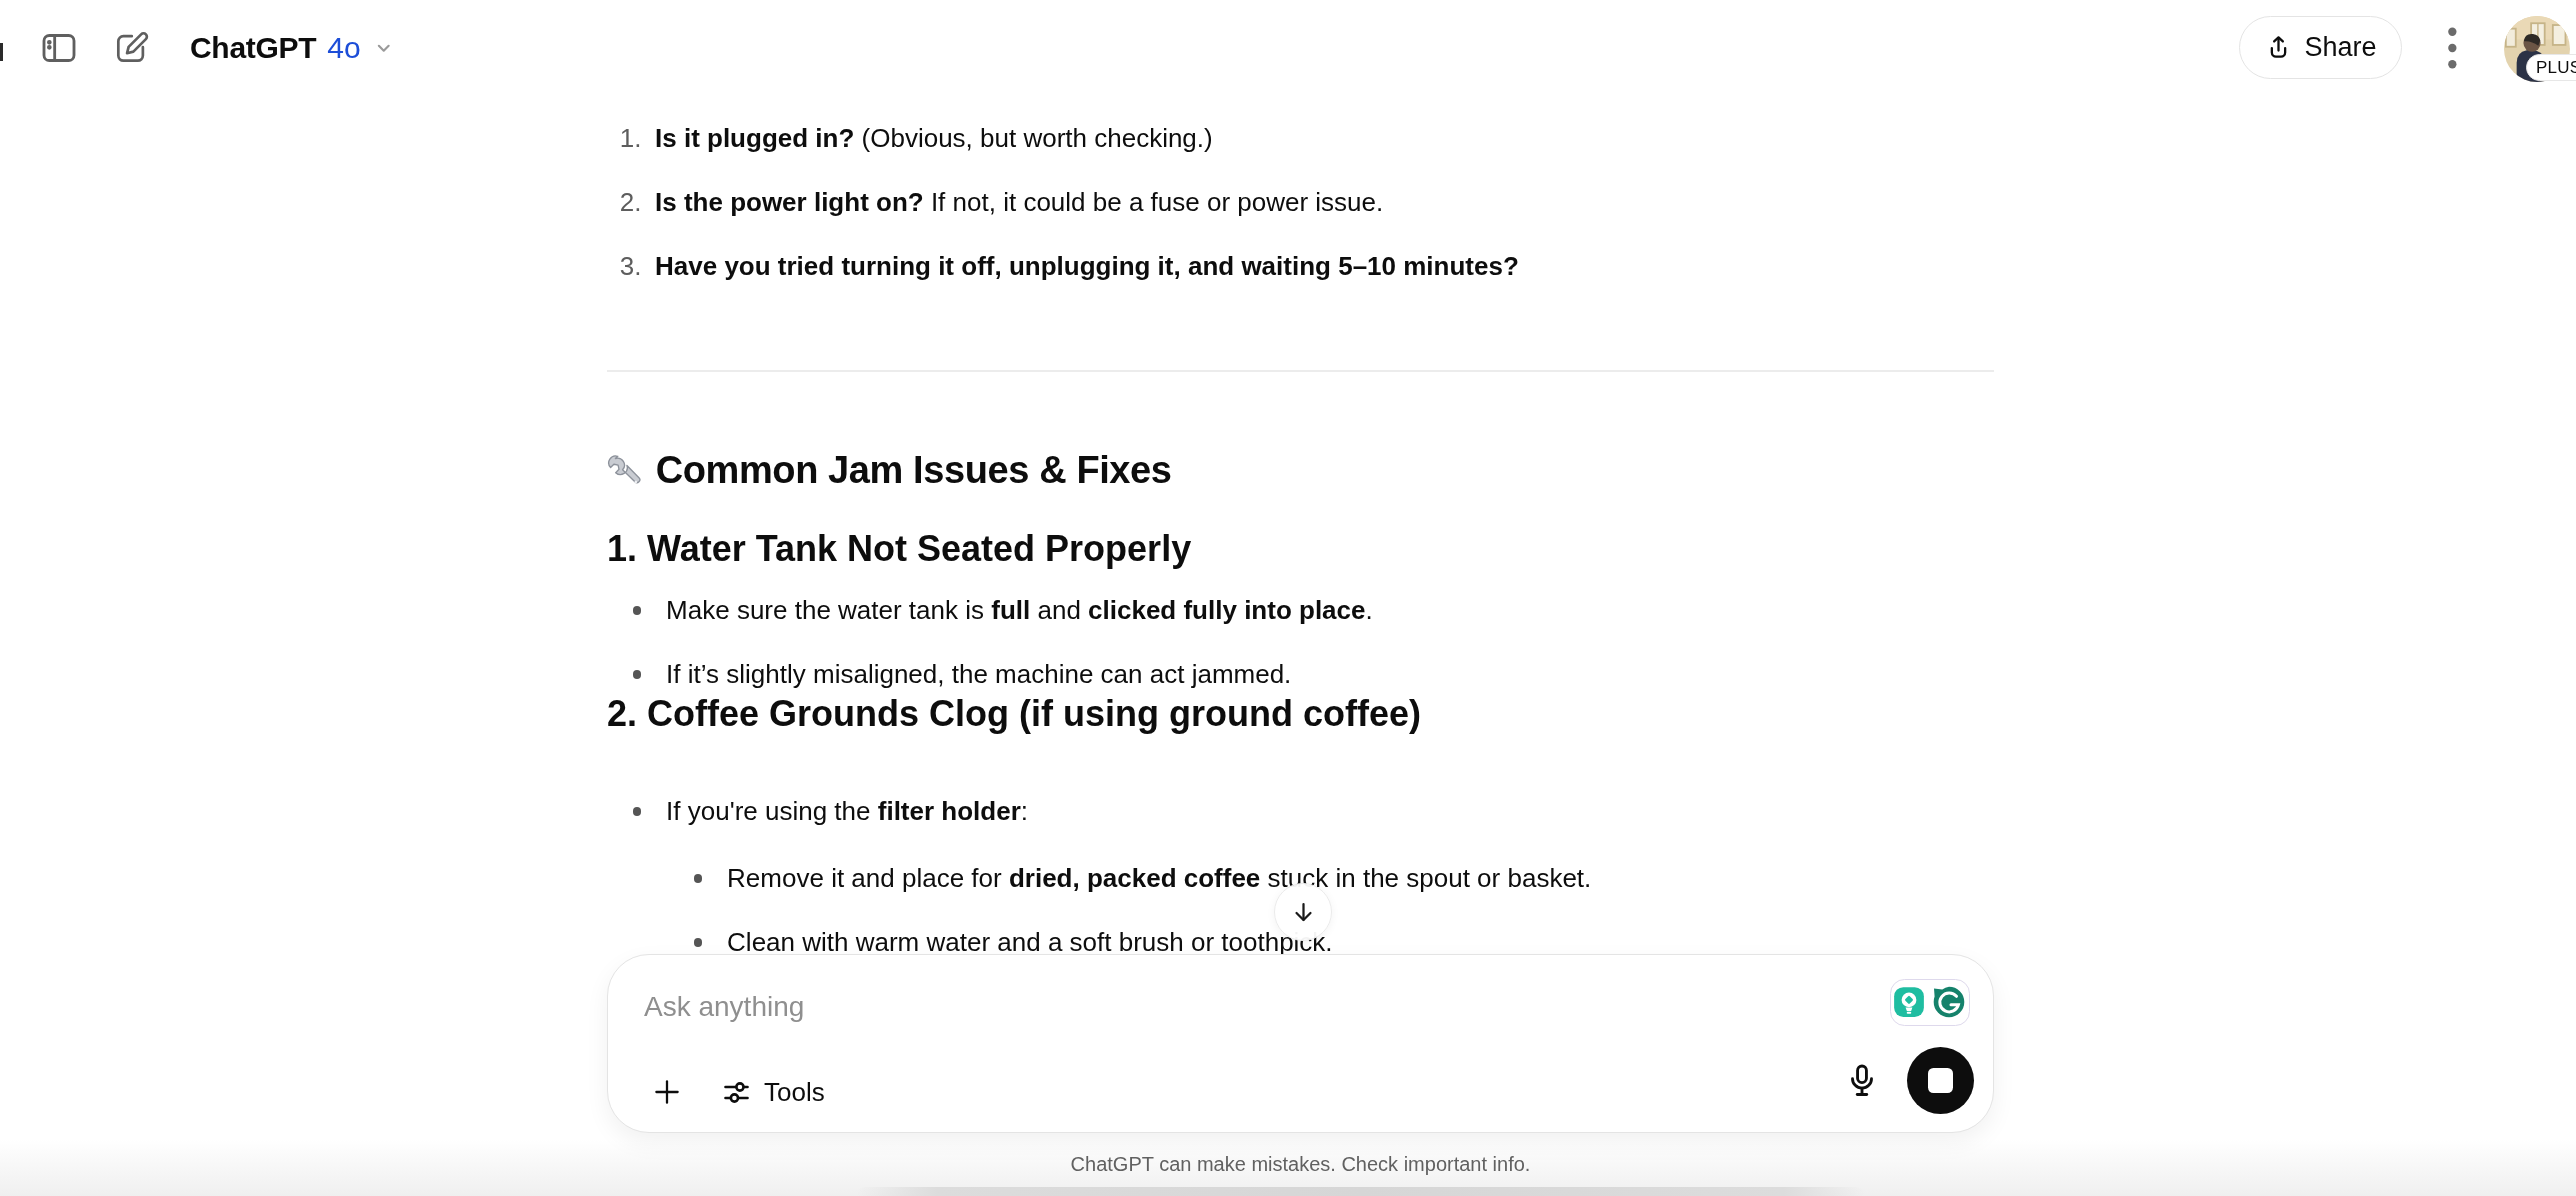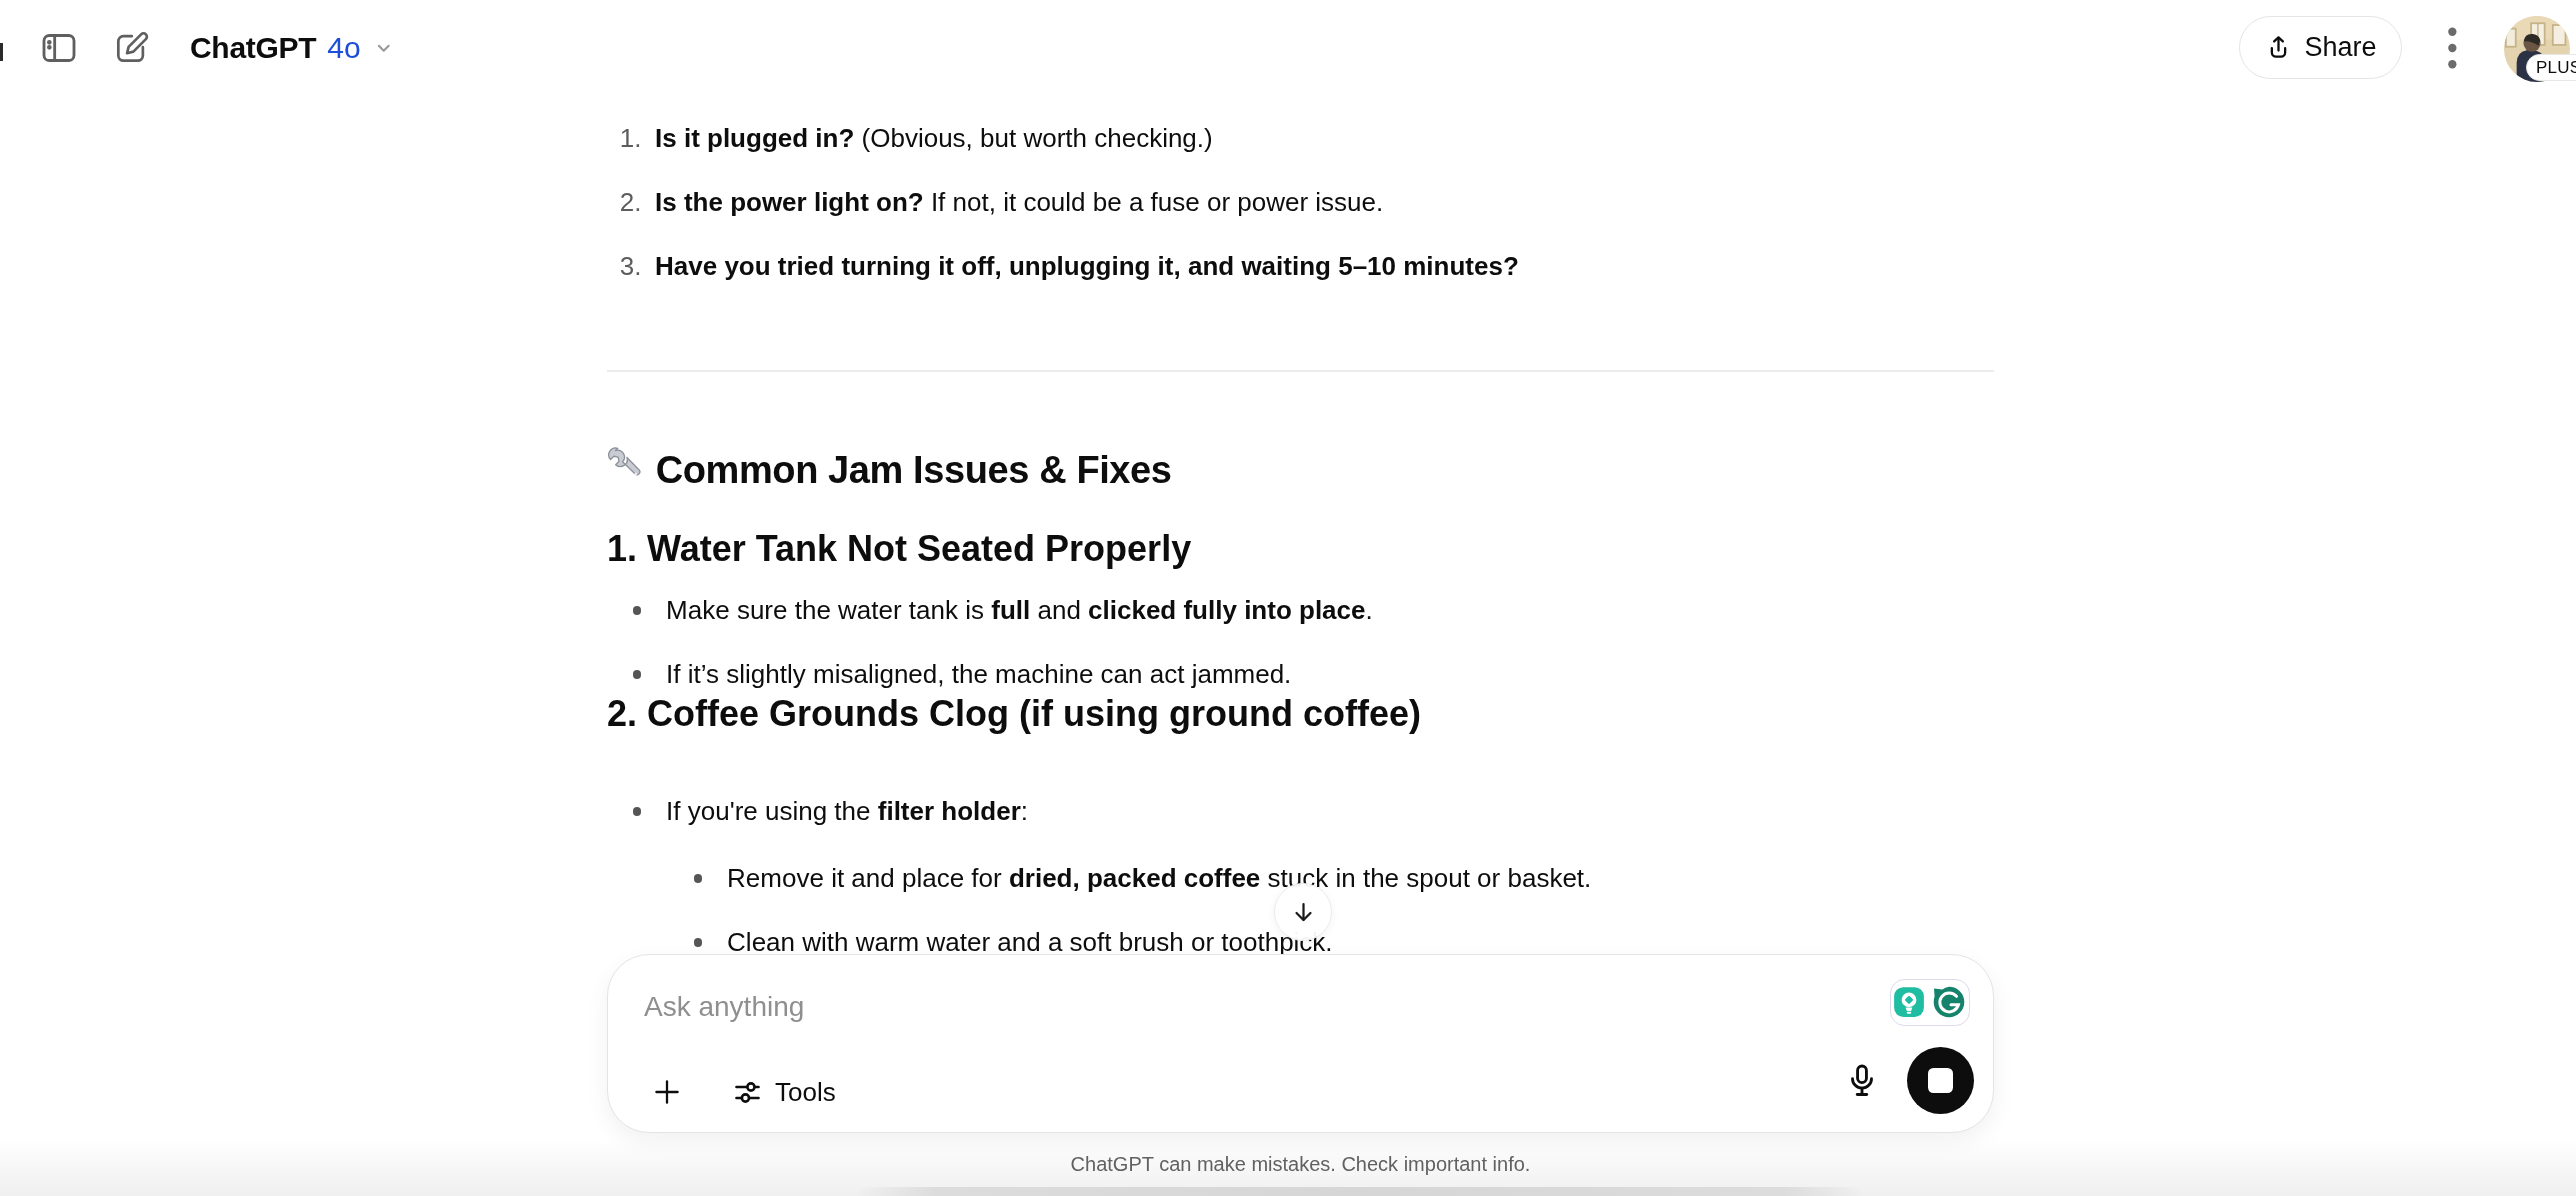--- a/index.html
+++ b/index.html
@@ -20,21 +20,21 @@
   .share-pill{position:absolute;left:2239px;top:16.3px;width:163px;height:63px;border:1.8px solid #e4e4e4;border-radius:33px;
     display:flex;align-items:center;justify-content:center;gap:11px;background:#fff;cursor:pointer;box-sizing:border-box;}
   .share-label{font-size:27px;color:#0d0d0d;}
   .kebab{position:absolute;left:2431px;top:11.8px;width:43px;height:72px;display:flex;align-items:center;justify-content:center;cursor:pointer;}
   .avatar{position:absolute;left:2504px;top:16.3px;width:66px;height:66px;border-radius:50%;overflow:hidden;cursor:pointer;}
   .plus-badge{position:absolute;left:2526px;top:54px;height:25px;padding:0 9px;background:#fff;border:1.8px solid #e7e7e7;
     border-radius:13.6px;display:flex;align-items:center;font-size:17px;font-weight:400;color:#0d0d0d;letter-spacing:0.2px;}
 
   
   .content{position:absolute;left:607px;top:0;width:1387px;height:1197px;z-index:10;}
-  .h2{position:absolute;display:flex;align-items:flex-start;gap:12.7px;font-size:38px;font-weight:700;letter-spacing:-0.4px;line-height:51px;color:#0d0d0d;}
+  .h2{position:absolute;display:flex;align-items:center;gap:12.7px;font-size:38px;font-weight:700;letter-spacing:-0.4px;line-height:51px;color:#0d0d0d;}
   .h3{position:absolute;font-size:36px;font-weight:700;line-height:36px;color:#0d0d0d;}
   .divider{position:absolute;left:0;top:363px;width:1387px;height:1.8px;background:#ececec;border:none;}
 
   .olist{position:absolute;left:0;width:1387px;}
   .oli{display:flex;height:45px;align-items:center;margin-bottom:19px;}
   .omark{width:40px;text-align:left;padding-left:12.7px;font-size:26px;color:#5d5d5d;box-sizing:border-box;flex:none;}
   .otext,.btext{font-size:26px;line-height:45px;color:#0d0d0d;margin-left:8px;white-space:nowrap;}
   .b{font-weight:700;}
 
   .ulist{position:absolute;width:1387px;}
@@ -47,21 +47,21 @@
   .scroll-btn{position:absolute;left:1274px;top:883px;width:56px;height:56px;border-radius:50%;
     background:rgba(255,255,255,0.95);border:0.9px solid #ebebeb;box-shadow:0 1.8px 9px rgba(0,0,0,0.05);
     display:flex;align-items:center;justify-content:center;cursor:pointer;z-index:20;}
 
   
   .composer{position:absolute;left:607px;top:954px;width:1387px;height:179px;background:#fff;
     border:0.9px solid #e4e4e4;border-radius:42px;box-shadow:0 9px 25px rgba(0,0,0,0.06);z-index:30;box-sizing:border-box;}
   .placeholder{position:absolute;left:36px;top:36px;font-size:28px;color:#8f8f8f;cursor:text;}
   .ext-pill{position:absolute;right:23.5px;top:23.5px;width:80px;height:47px;background:#fff;border:1.8px solid #ded9ec;
     border-radius:14.5px;display:flex;align-items:center;justify-content:center;gap:4.5px;box-sizing:border-box;cursor:pointer;}
-  .left-row{position:absolute;left:39px;bottom:20px;display:flex;align-items:center;gap:44px;}
+  .left-row{position:absolute;left:39px;bottom:20px;display:flex;align-items:center;gap:33px;}
   .tools-btn{display:flex;align-items:center;gap:11px;cursor:pointer;}
   .tools-label{font-size:26px;color:#0d0d0d;}
   .right-row{position:absolute;right:19px;bottom:18px;display:flex;align-items:center;gap:23.5px;}
   .stop-btn{width:67px;height:67px;border-radius:50%;background:#0d0d0d;display:flex;align-items:center;justify-content:center;cursor:pointer;}
   .stop-square{width:24.4px;height:24.4px;border-radius:5.4px;background:#fff;}
 
   
   .footer{position:absolute;left:607px;top:1153px;width:1387px;text-align:center;font-size:20px;color:#616161;z-index:35;}
 
   

